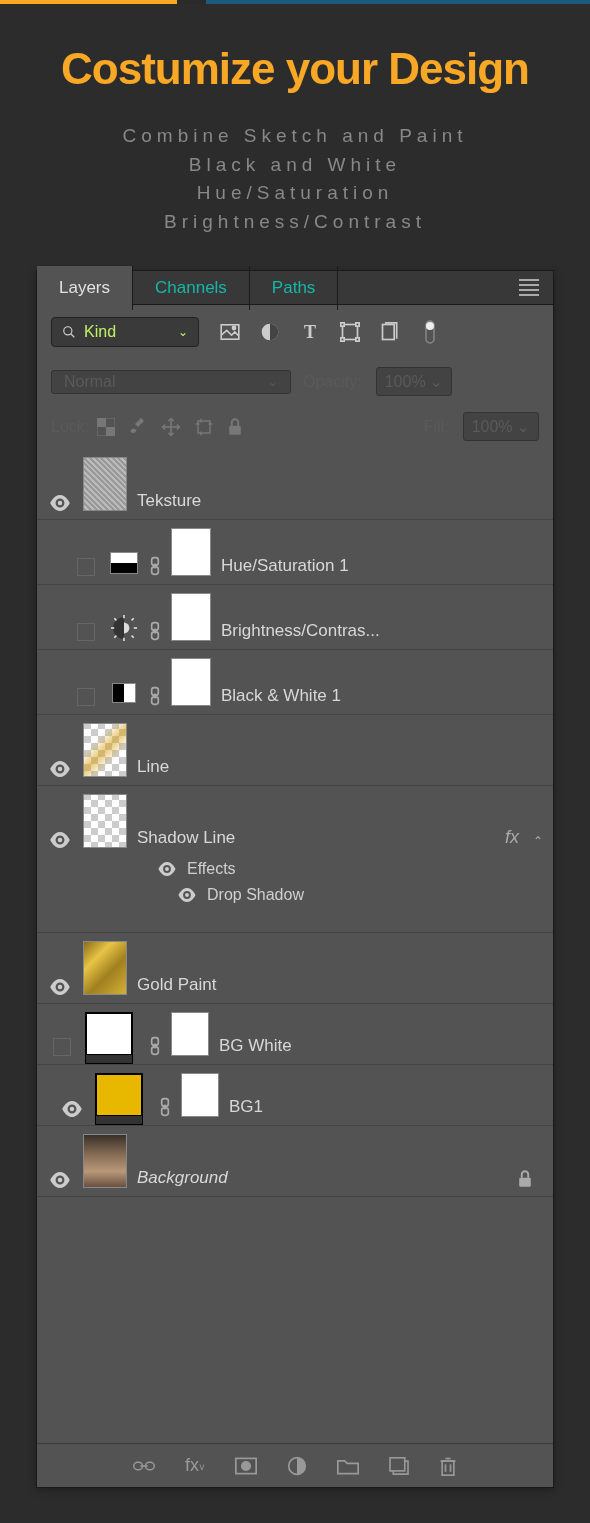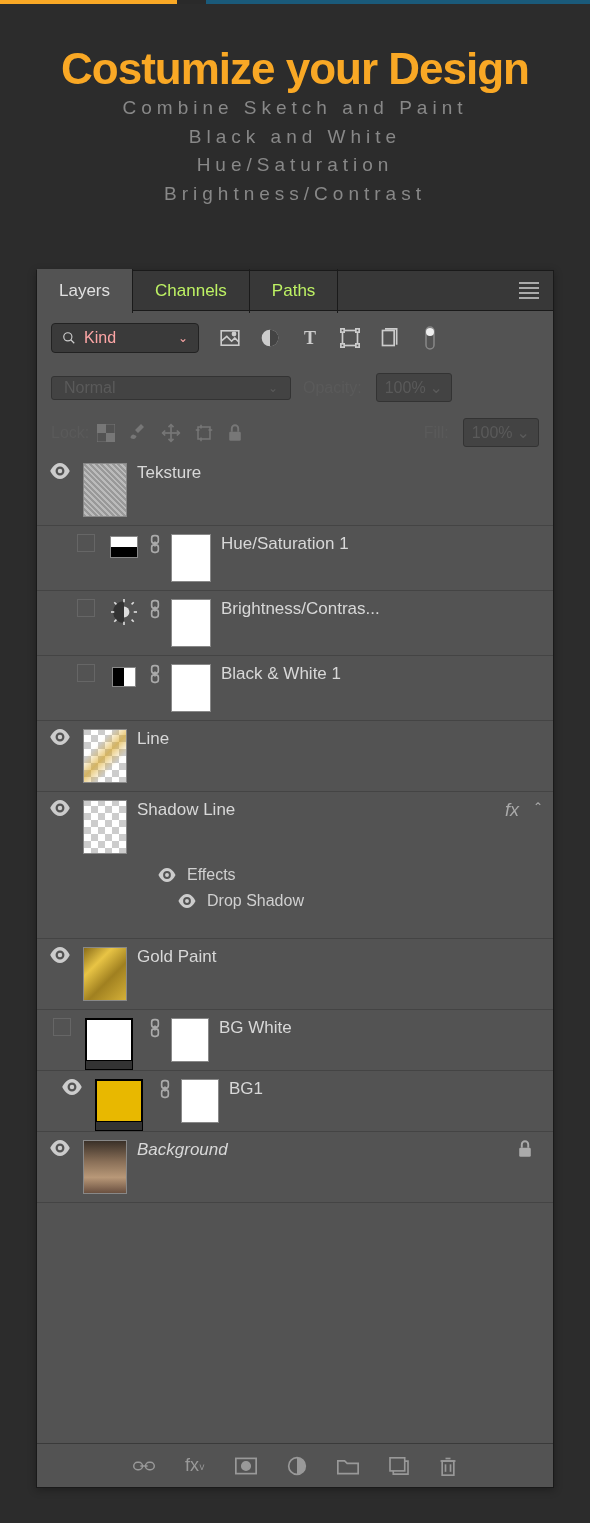--- a/index.html
+++ b/index.html
@@ -1,38 +1,38 @@
 <!DOCTYPE html>
 <html><head>
 <meta charset="utf-8">
 <style>
 *{margin:0;padding:0;box-sizing:border-box;font-family:"Segoe UI",Tahoma,sans-serif}
 body{background:#2c2c2c;width:590px;height:1523px;position:relative;overflow:hidden}
 .top-accent{height:4px;width:100%;background:linear-gradient(90deg,#f9a825 0%,#f9a825 30%,#2a2a2a 30%,#2a2a2a 35%,#1a5a7a 35%,#1a5a7a 100%)}
 .headline{color:#f9a825;font-size:44px;font-weight:700;text-align:center;margin-top:40px;font-family:"Segoe UI",Arial,sans-serif;letter-spacing:-1px}
-.subhead{color:#888;text-align:center;font-size:19px;letter-spacing:5px;line-height:1.5;font-family:"Courier New",monospace}
+.subhead{color:#888;text-align:center;margin-top:28px;font-size:19px;letter-spacing:5px;line-height:1.5;font-family:"Courier New",monospace}
 .panel{position:absolute;left:36px;top:270px;width:518px;height:1218px;background:#535353;border:1px solid #1a1a1a;box-shadow:0 2px 8px rgba(0,0,0,.3)}
-.tabs{display:flex;align-items:center;background:#383838;height:40px;border-bottom:1px solid #1a1a1a}
-.tab{padding:0 22px;height:44px;display:flex;align-items:center;color:#bef264;font-size:17px;cursor:pointer;border-right:1px solid #1a1a1a}
+.tabs{display:flex;align-items:center;background:#383838;height:34px;border-bottom:1px solid #1a1a1a}
+.tab{padding:0 22px;height:44px;display:flex;align-items:center;color:#14b8a6;font-size:17px;cursor:pointer;border-right:1px solid #1a1a1a}
 .tab.active{color:#e0e0e0;background:#535353;font-weight:500}
 .tab-menu{margin-left:auto;margin-right:14px;color:#aaa;cursor:pointer}
 .filter-row{display:flex;align-items:center;padding:12px 14px;gap:6px}
-.kind-dd{display:flex;align-items:center;background:#3a3a3a;border:1px solid #222;border-radius:4px;padding:5px 10px;gap:8px;color:#fca5a5;font-size:16px;width:148px}
+.kind-dd{display:flex;align-items:center;background:#3a3a3a;border:1px solid #222;border-radius:4px;padding:5px 10px;gap:8px;color:#bef264;font-size:16px;width:148px}
 .kind-dd .chev{margin-left:auto;font-size:12px}
 .filter-icons{display:flex;gap:18px;margin-left:14px;align-items:center}
 .ficon{width:22px;height:22px;display:flex;align-items:center;justify-content:center;color:#ccc;font-size:18px}
 .blend-row,.lock-row{display:flex;align-items:center;padding:8px 14px;color:#5a5a5a;font-size:16px}
 .blend-dd{background:#434343;border:1px solid #333;border-radius:3px;padding:2px 12px;width:240px;display:flex;align-items:center}
 .blend-dd .chev{margin-left:auto;font-size:12px}
 .opac-label{margin-left:12px}
 .opac-val{margin-left:14px;background:#434343;border:1px solid #333;border-radius:3px;padding:4px 8px;display:flex;align-items:center;gap:4px}
 .lock-icons{display:flex;gap:14px;margin-left:8px;align-items:center;color:#6a6a6a}
 .fill-label{margin-left:auto}
 .layers{overflow:auto}
-.layer{display:flex;align-items:flex-start;padding:8px 10px;border-bottom:1px solid #444;gap:10px;min-height:60px}
+.layer{display:flex;align-items:flex-end;padding:8px 10px;border-bottom:1px solid #444;gap:10px;min-height:60px}
 .layer.sub{padding-left:36px}
 .vis{width:26px;display:flex;justify-content:center;color:#ccc;font-size:18px}
 .vis-off{width:18px;height:18px;border:1px solid #666}
 .thumb{width:44px;height:54px;border:1px solid #888;background:#fff;flex-shrink:0}
 .thumb.texture{background:repeating-linear-gradient(45deg,#999,#999 2px,#bbb 2px,#bbb 4px)}
 .thumb.checker{background:repeating-conic-gradient(#ccc 0% 25%,#fff 0% 50%) 50%/14px 14px}
 .thumb.checker-gold{background:repeating-conic-gradient(#ccc 0% 25%,#fff 0% 50%) 50%/14px 14px;position:relative}
 .thumb.checker-gold::after{content:"";position:absolute;inset:0;background:linear-gradient(135deg,transparent 30%,rgba(218,165,32,.6) 50%,transparent 70%)}
 .thumb.gold{background:linear-gradient(135deg,#8a6d1a,#e8c445 30%,#a08020 60%,#d4b038)}
 .thumb.photo{background:linear-gradient(180deg,#3a3028 0%,#8a7058 40%,#b89878 70%,#6a5040 100%)}

